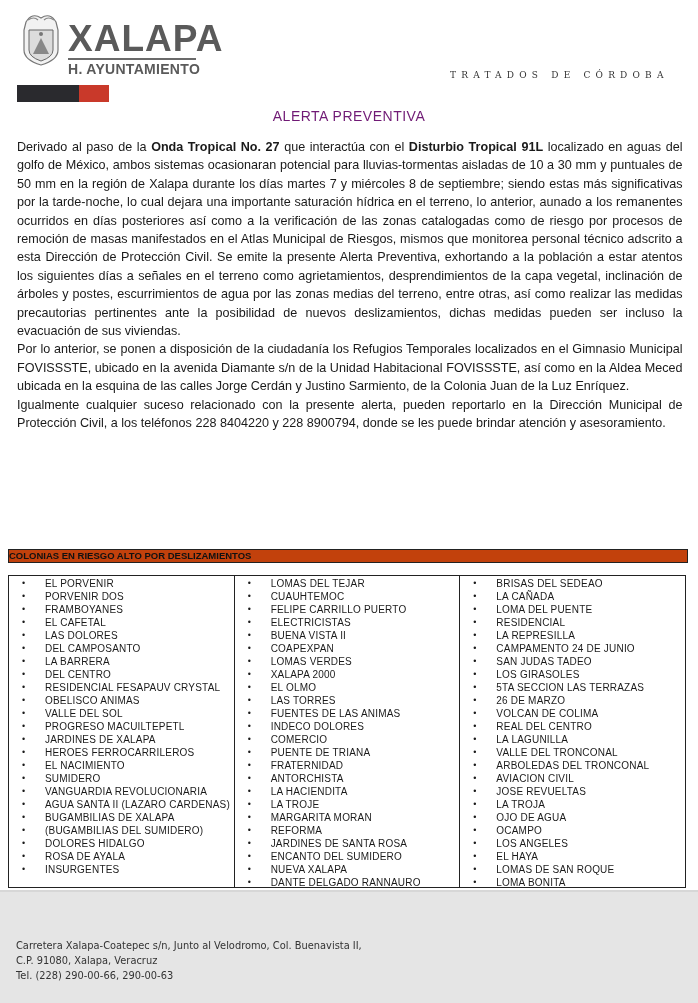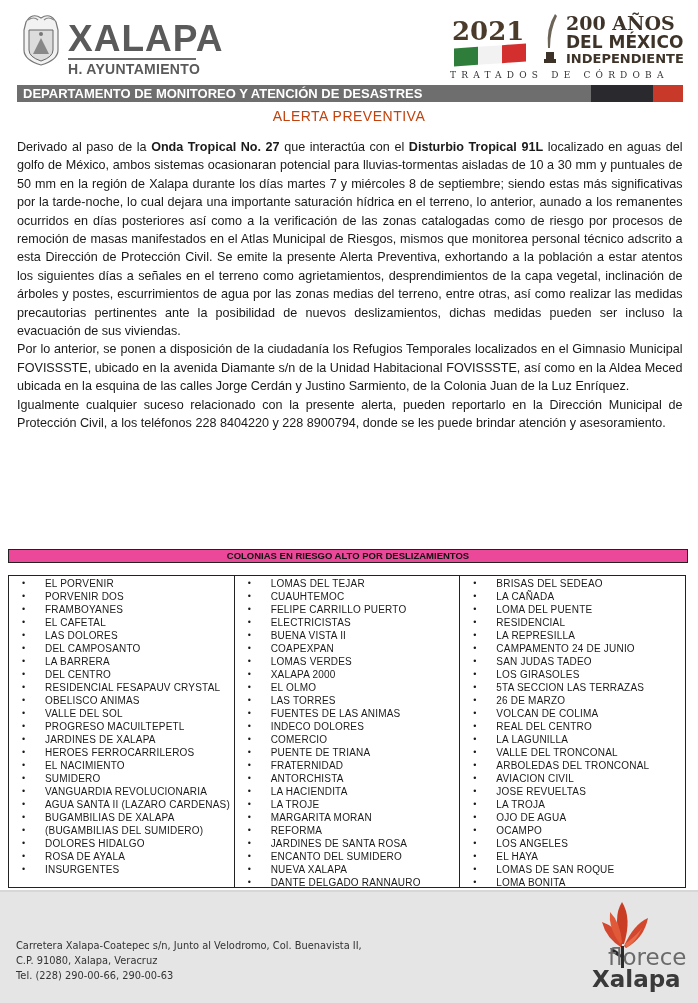--- a/index.html
+++ b/index.html
@@ -20,29 +20,29 @@
   .bicent .t1 { position: absolute; left: 118px; top: 4px; font-family: "DejaVu Serif", serif; font-weight: bold; font-size: 19px; color: #3d3328; line-height: 19px; }
   .bicent .t2 { position: absolute; left: 118px; top: 23px; font-family: "DejaVu Sans", sans-serif; font-weight: bold; font-size: 17px; color: #3d3328; line-height: 18px; }
   .bicent .t3 { position: absolute; left: 118px; top: 42px; font-family: "DejaVu Sans", sans-serif; font-weight: bold; font-size: 13px; color: #3d3328; line-height: 14px; }
   .tratados { position: absolute; left: 450px; top: 70px; width: 240px; font-family: "DejaVu Serif", serif; font-size: 9px; letter-spacing: 5.2px; color: #333; white-space: nowrap; }
 
   .dept-bar { position: absolute; left: 17px; top: 85px; width: 666px; height: 17px; display: flex; }
   .dept-bar .gray { flex: 1; background: #6e6e6e; color: #fff; font-weight: bold; font-size: 13px; line-height: 17px; padding-left: 6px; white-space: nowrap; overflow: hidden; }
   .dept-bar .dark { width: 62px; background: #2a2a2e; }
   .dept-bar .red { width: 30px; background: #c9392a; }
 
-  .alert-title { position: absolute; left: 0; top: 108px; width: 698px; text-align: center; font-size: 14px; letter-spacing: 0.5px; color: #c2410c; }
+  .alert-title { position: absolute; left: 0; top: 108px; width: 698px; text-align: center; font-size: 14px; letter-spacing: 0.5px; color: #701a75; }
 
   
   .body-text { position: absolute; left: 17px; top: 138px; width: 666px; font-family: "Liberation Sans", sans-serif; font-size: 13.4px; line-height: 18.4px; text-align: justify; color: #1a1a1a; transform: scaleX(0.94); transform-origin: left top; width: 708px; }
   .body-text p { margin: 0; }
   .body-text b { font-weight: bold; }
 
   
-  .col-header { position: absolute; left: 8px; top: 549px; width: 678px; height: 12px; background: #ec4899; border: 1px solid #222; text-align: center; font-size: 9.5px; font-weight: bold; line-height: 12px; color: #111; }
+  .col-header { position: absolute; left: 8px; top: 549px; width: 678px; height: 12px; background: #c2410c; border: 1px solid #222; font-size: 9.5px; font-weight: bold; line-height: 12px; color: #111; }
   .col-table { position: absolute; left: 8px; top: 575px; width: 678px; height: 313px; border: 1px solid #222; display: flex; box-sizing: border-box; }
   .col { flex: 1; border-right: 1px solid #222; padding-top: 1px; }
   .col:last-child { border-right: none; }
   .col ul { list-style: none; margin: 0; padding: 0; }
   .col li { position: relative; font-size: 10px; line-height: 13px; padding-left: 36px; color: #1a1a1a; letter-spacing: 0.2px; }
   .col li .bullet { position: absolute; left: 13px; top: 0; font-size: 9px; }
 
   
   .footer-rule { position: absolute; left: 0; top: 890px; width: 698px; height: 2px; background: #d7d7d7; }
   .footer { position: absolute; left: 0; top: 892px; width: 698px; height: 111px; background: #e5e5e5; }
@@ -59,40 +59,23 @@
     <path d="M8 10 Q14 0 23 6 Q32 0 38 10 L40 18 L40 38 Q40 48 23 53 Q6 48 6 38 L6 18 Z" fill="#f2f2f2" stroke="#777" stroke-width="1.2"></path>
     <path d="M11 18 L35 18 L35 38 Q35 45 23 49 Q11 45 11 38 Z" fill="#dcdcdc" stroke="#666" stroke-width="1"></path>
     <path d="M15 42 L23 26 L31 42 Z" fill="#888"></path>
     <circle cx="23" cy="22" r="2" fill="#777"></circle>
     <path d="M10 8 Q16 4 20 8 M26 8 Q30 4 36 8" fill="none" stroke="#888" stroke-width="1.2"></path>
   </svg>
   <div class="logo-title">XALAPA</div>
   <div class="logo-rule"></div>
   <div class="logo-sub">H. AYUNTAMIENTO</div>
 
-  <div class="bicent">
-    <div class="year">2021</div>
-    <div class="flag">
-      <span style="background:#2e7d3a"></span>
-        <span style="background:#f2f2f2"></span>
-        <span style="background:#d32f2f"></span>
-    </div>
-    <svg class="quill" viewBox="0 0 14 50">
-      <path d="M11 0 Q2 14 4 34 L6 34 Q6 16 13 2 Z" fill="#6d6458"></path>
-      <rect x="2" y="38" width="8" height="8" fill="#3d3328"></rect>
-      <rect x="0" y="45" width="12" height="4" fill="#3d3328"></rect>
-    </svg>
-    <div class="t1">200 AÑOS</div>
-    <div class="t2">DEL MÉXICO</div>
-    <div class="t3">INDEPENDIENTE</div>
-  </div>
   <div class="tratados">TRATADOS DE CÓRDOBA</div>
 
   <div class="dept-bar">
-    <div class="gray">DEPARTAMENTO DE MONITOREO Y ATENCIÓN DE DESASTRES</div>
     <div class="dark"></div>
     <div class="red"></div>
   </div>
 </div>
 
 <div class="alert-title">ALERTA PREVENTIVA</div>
 
 <div class="body-text">
   <p><span>Derivado al paso de la </span><b>Onda Tropical No. 27</b><span> que interactúa con el </span><b>Disturbio Tropical 91L</b><span> localizado en aguas del golfo de México, ambos sistemas ocasionaran potencial para lluvias-tormentas aisladas de 10 a 30 mm y puntuales de 50 mm en la región de Xalapa durante los días martes 7 y miércoles 8 de septiembre; siendo estas más significativas por la tarde-noche, lo cual dejara una importante saturación hídrica en el terreno, lo anterior, aunado a los remanentes ocurridos en días posteriores así como a la verificación de las zonas catalogadas como de riesgo por procesos de remoción de masas manifestados en el Atlas Municipal de Riesgos, mismos que monitorea personal técnico adscrito a esta Dirección de Protección Civil. Se emite la presente Alerta Preventiva, exhortando a la población a estar atentos los siguientes días a señales en el terreno como agrietamientos, desprendimientos de la capa vegetal, inclinación de árboles y postes, escurrimientos de agua por las zonas medias del terreno, entre otras, así como realizar las medidas precautorias pertinentes ante la posibilidad de nuevos deslizamientos, dichas medidas pueden ser incluso la evacuación de sus viviendas.</span></p>
   <p>Por lo anterior, se ponen a disposición de la ciudadanía los Refugios Temporales localizados en el Gimnasio Municipal FOVISSSTE, ubicado en la avenida Diamante s/n de la Unidad Habitacional FOVISSSTE, así como en la Aldea Meced ubicada en la esquina de las calles Jorge Cerdán y Justino Sarmiento, de la Colonia Juan de la Luz Enríquez.</p>
@@ -186,26 +169,13 @@
     </div>
 </div>
 
 <div class="footer-rule"></div>
 <div class="footer">
   <div class="addr">
     <div>Carretera Xalapa-Coatepec s/n, Junto al Velodromo, Col. Buenavista II,</div>
     <div>C.P. 91080, Xalapa, Veracruz</div>
     <div>Tel. (228) 290-00-66, 290-00-63</div>
   </div>
-  <div class="florece">
-    <svg width="100" height="70" viewBox="0 0 100 70" style="position:absolute;left:0;top:0">
-      <path d="M30 50 Q14 40 10 24 Q22 28 30 40 Z" fill="#d2472d"></path>
-      <path d="M30 46 Q20 20 30 4 Q40 20 32 46 Z" fill="#c93d25"></path>
-      <path d="M32 48 Q42 26 56 20 Q52 40 34 50 Z" fill="#d2472d"></path>
-      <path d="M28 46 Q16 30 18 14 Q28 24 30 44 Z" fill="#e05a3a"></path>
-      <path d="M33 46 Q46 36 50 30 Q44 44 34 50 Z" fill="#e86a48"></path>
-      <rect x="29" y="48" width="3" height="22" fill="#2a2a2a"></rect>
-      <path d="M30 60 Q20 56 18 50 Q26 52 30 58 Z" fill="#2a2a2a"></path>
-    </svg>
-    <div class="w1">florece</div>
-    <div class="w2">Xalapa</div>
-  </div>
 </div>
 
 </body></html>

